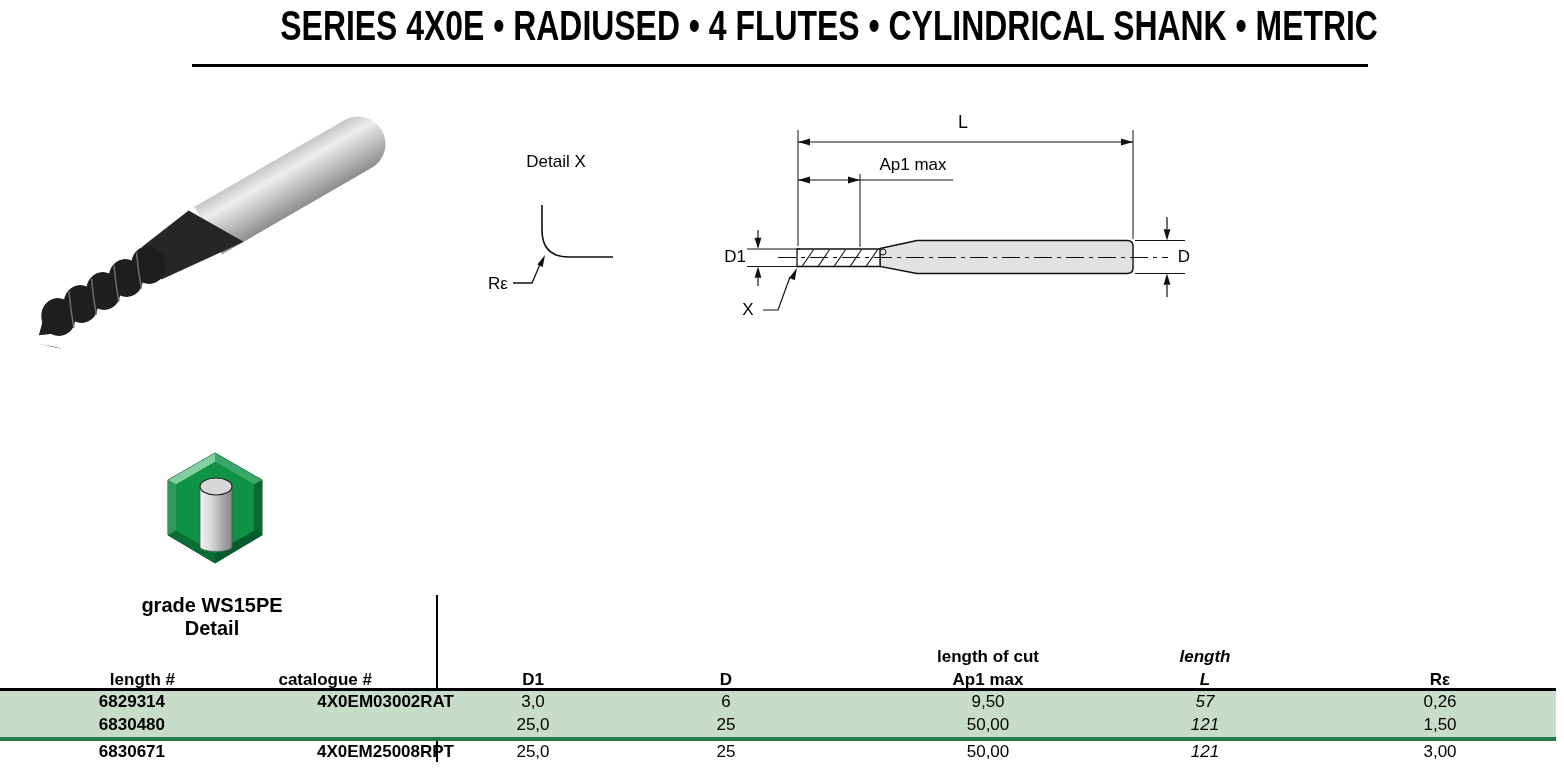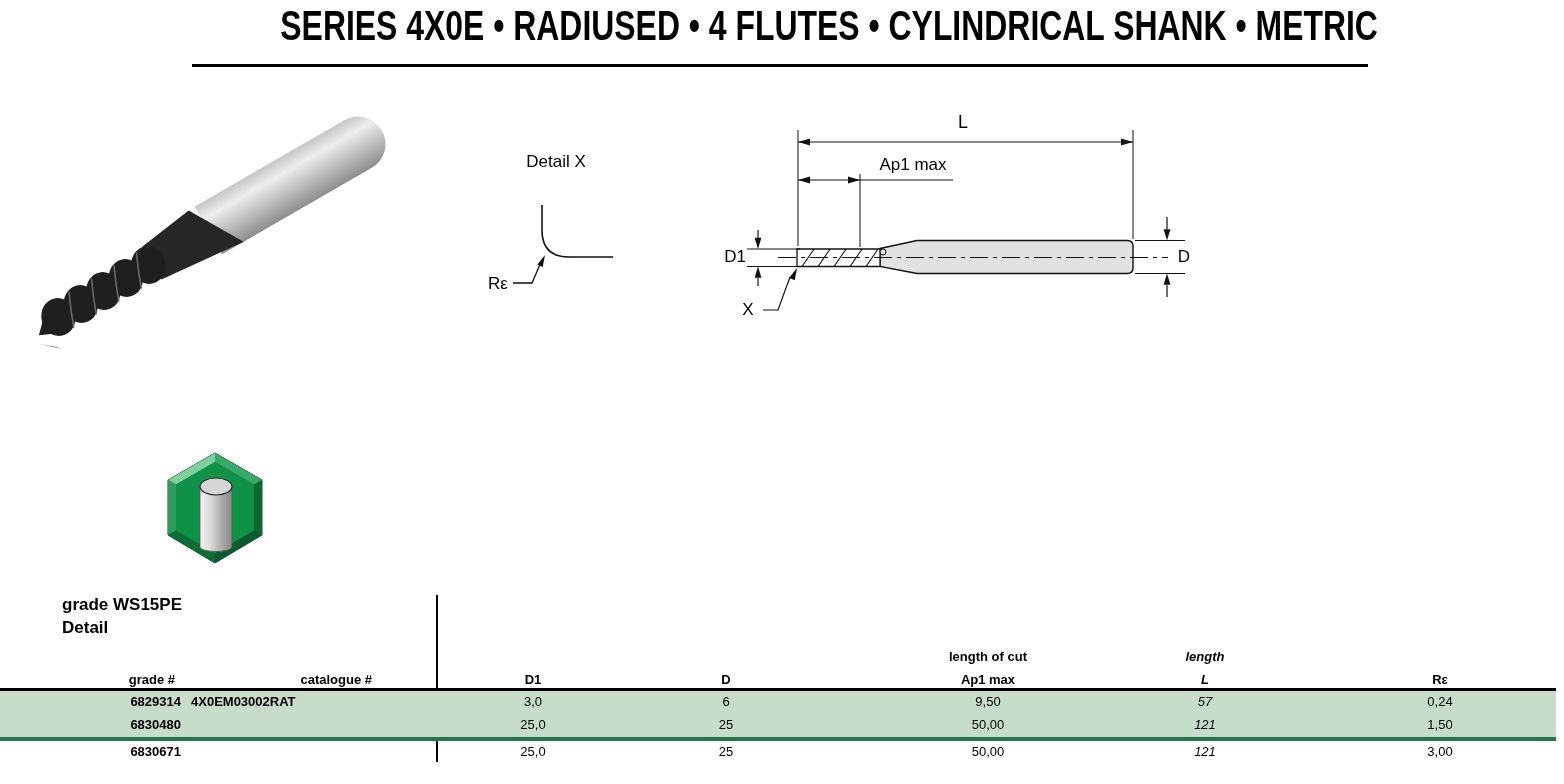--- a/index.html
+++ b/index.html
@@ -21,34 +21,34 @@
   .lbl.ctr{text-align:center;}
   .lbl.rt{text-align:right;}
   .detailx{left:496px;top:152px;width:120px;}
   .re-lbl{left:483px;top:274px;width:30px;}
   .l-lbl{left:933px;top:112px;width:60px;font-size:18px;}
   .ap1-lbl{left:853px;top:155px;width:120px;}
   .d1-lbl{left:700px;top:247px;width:46px;}
   .d-lbl{left:1169px;top:247px;width:30px;}
   .x-lbl{left:736px;top:300px;width:24px;}
   
-  .grade-line{left:62px;width:300px;font-weight:bold;font-size:17px;line-height:22px;}
+  .grade-line{left:62px;width:300px;text-align:center;font-weight:bold;font-size:20px;line-height:22px;}
   .grade1{top:594px;}
   .grade2{top:617px;}
   
   .vdivider{left:436px;top:595px;width:2px;height:167px;background:#000;}
   .hline-black{left:0;top:688px;width:1556px;height:3px;background:#000;}
   .hl-band{left:0;top:691px;width:1556px;height:46px;background:var(--highlight-green);}
   .hline-green{left:0;top:737px;width:1556px;height:4px;background:var(--separator-green);}
-  .thead,.trow{left:0;width:1412px;height:23px;font-size:13px;line-height:22px;}
+  .thead,.trow{left:0;width:1412px;height:23px;font-size:17px;line-height:22px;}
   .thead{font-weight:bold;}
   .cell{position:absolute;top:0;height:23px;}
-  .c-order{left:16px;width:165px;text-align:right;}
+  .c-order{left:0;width:165px;text-align:right;}
   .c-order-h{left:0;width:175px;text-align:right;}
-  .c-cat{left:191px;width:250px;text-align:left;}
+  .c-cat{left:204px;width:250px;text-align:right;}
   .c-cat-h{left:192px;width:180px;text-align:right;}
   .c-d1{left:458px;width:150px;text-align:center;}
   .c-d{left:651px;width:150px;text-align:center;}
   .c-ap1{left:913px;width:150px;text-align:center;}
   .c-l{left:1130px;width:150px;text-align:center;font-style:italic;}
   .c-re{left:1365px;width:150px;text-align:center;}
   .bold{font-weight:bold;}
 </style>
 </head>
 <body>
@@ -168,50 +168,51 @@
 <div class="abs grade-line grade1">grade WS15PE</div>
 <div class="abs grade-line grade2">Detail</div>
 
 <div class="abs vdivider"></div>
 
 <div class="abs thead" style="top:646px;">
   <span class="cell c-ap1">length of cut</span>
   <span class="cell c-l">length</span>
 </div>
 <div class="abs thead" style="top:669px;">
-  <span class="cell c-order-h">grade #</span>
+  <span class="cell c-order-h">length #</span>
   <span class="cell c-cat-h">catalogue #</span>
   <span class="cell c-d1">D1</span>
   <span class="cell c-d">D</span>
   <span class="cell c-ap1">Ap1 max</span>
   <span class="cell c-l">L</span>
   <span class="cell c-re">Rε</span>
 </div>
 
 <div class="abs hline-black"></div>
 <div class="abs hl-band"></div>
 
 <div class="abs trow" style="top:691px;">
   <span class="cell c-order bold">6829314</span>
   <span class="cell c-cat bold">4X0EM03002RAT</span>
   <span class="cell c-d1">3,0</span>
   <span class="cell c-d">6</span>
   <span class="cell c-ap1">9,50</span>
   <span class="cell c-l">57</span>
-  <span class="cell c-re">0,24</span>
+  <span class="cell c-re">0,26</span>
 </div>
 <div class="abs trow" style="top:714px;padding-left:40px;">
   <span class="cell c-order bold">6830480</span>
   <span class="cell c-d1">25,0</span>
   <span class="cell c-d">25</span>
   <span class="cell c-ap1">50,00</span>
   <span class="cell c-l">121</span>
   <span class="cell c-re">1,50</span>
 </div>
 <div class="abs hline-green"></div>
 <div class="abs trow" style="top:741px;">
   <span class="cell c-order bold">6830671</span>
+  <span class="cell c-cat bold">4X0EM25008RPT</span>
   <span class="cell c-d1">25,0</span>
   <span class="cell c-d">25</span>
   <span class="cell c-ap1">50,00</span>
   <span class="cell c-l">121</span>
   <span class="cell c-re">3,00</span>
 </div>
 
 </body></html>

